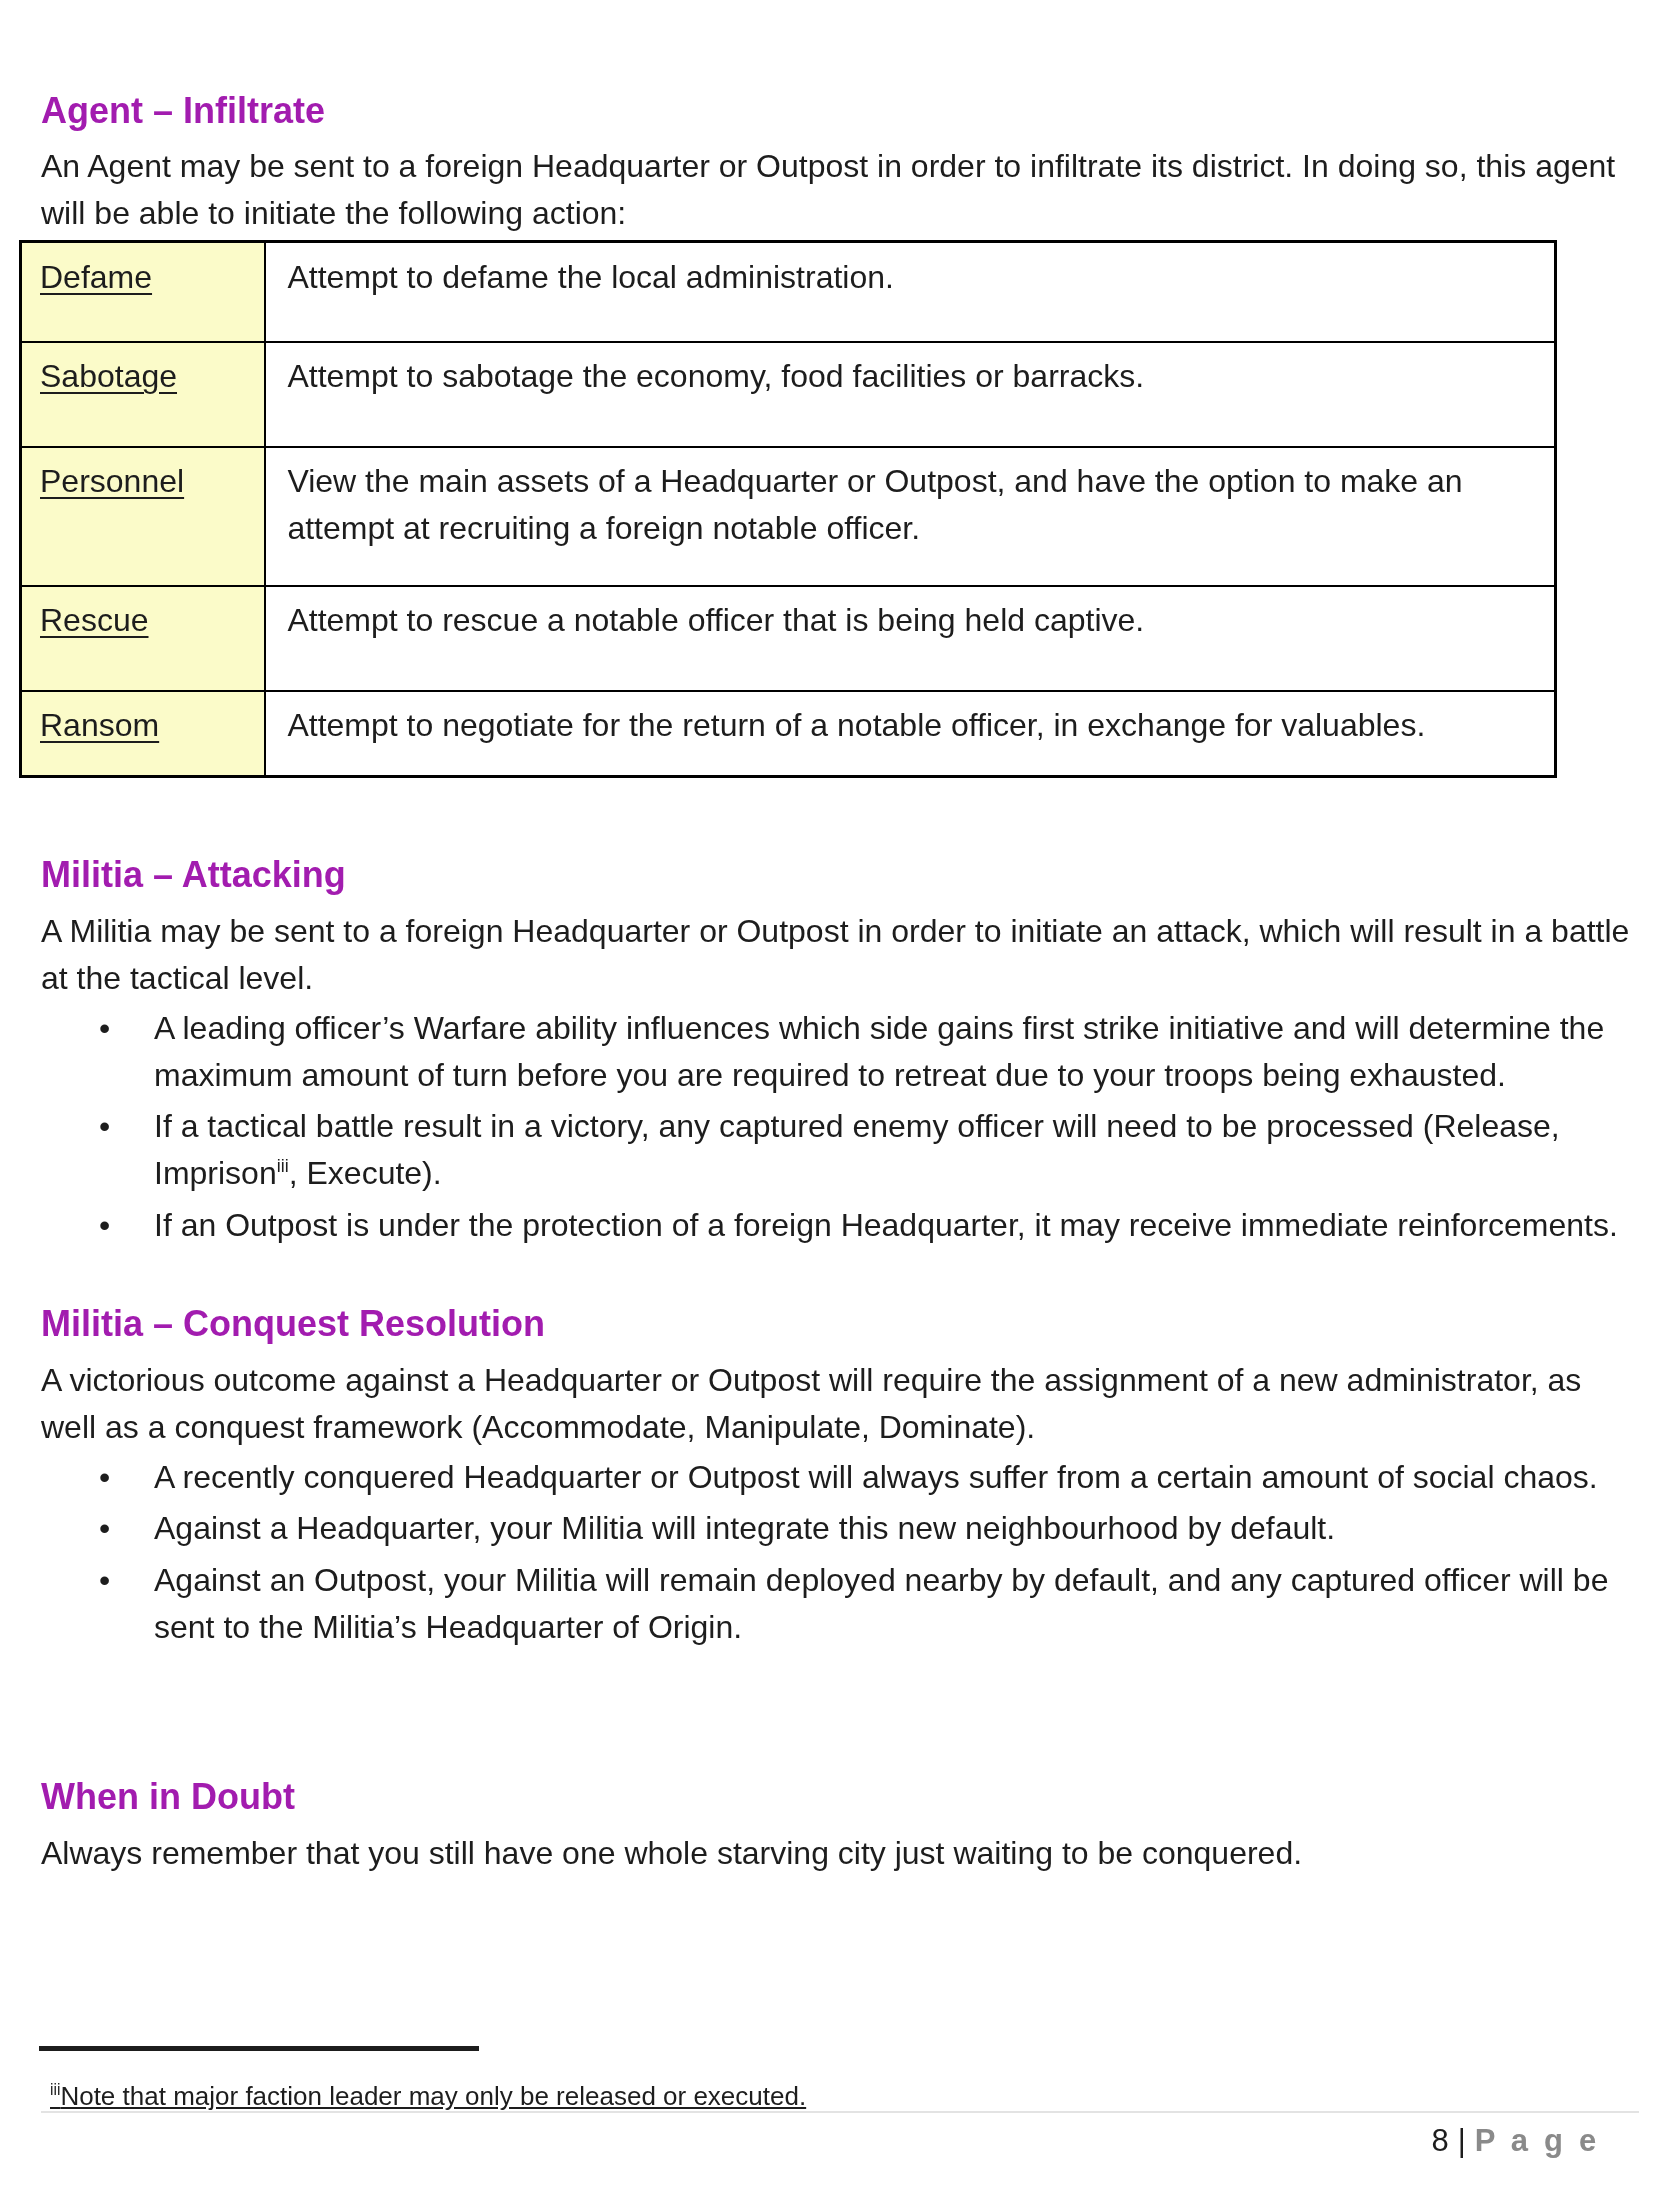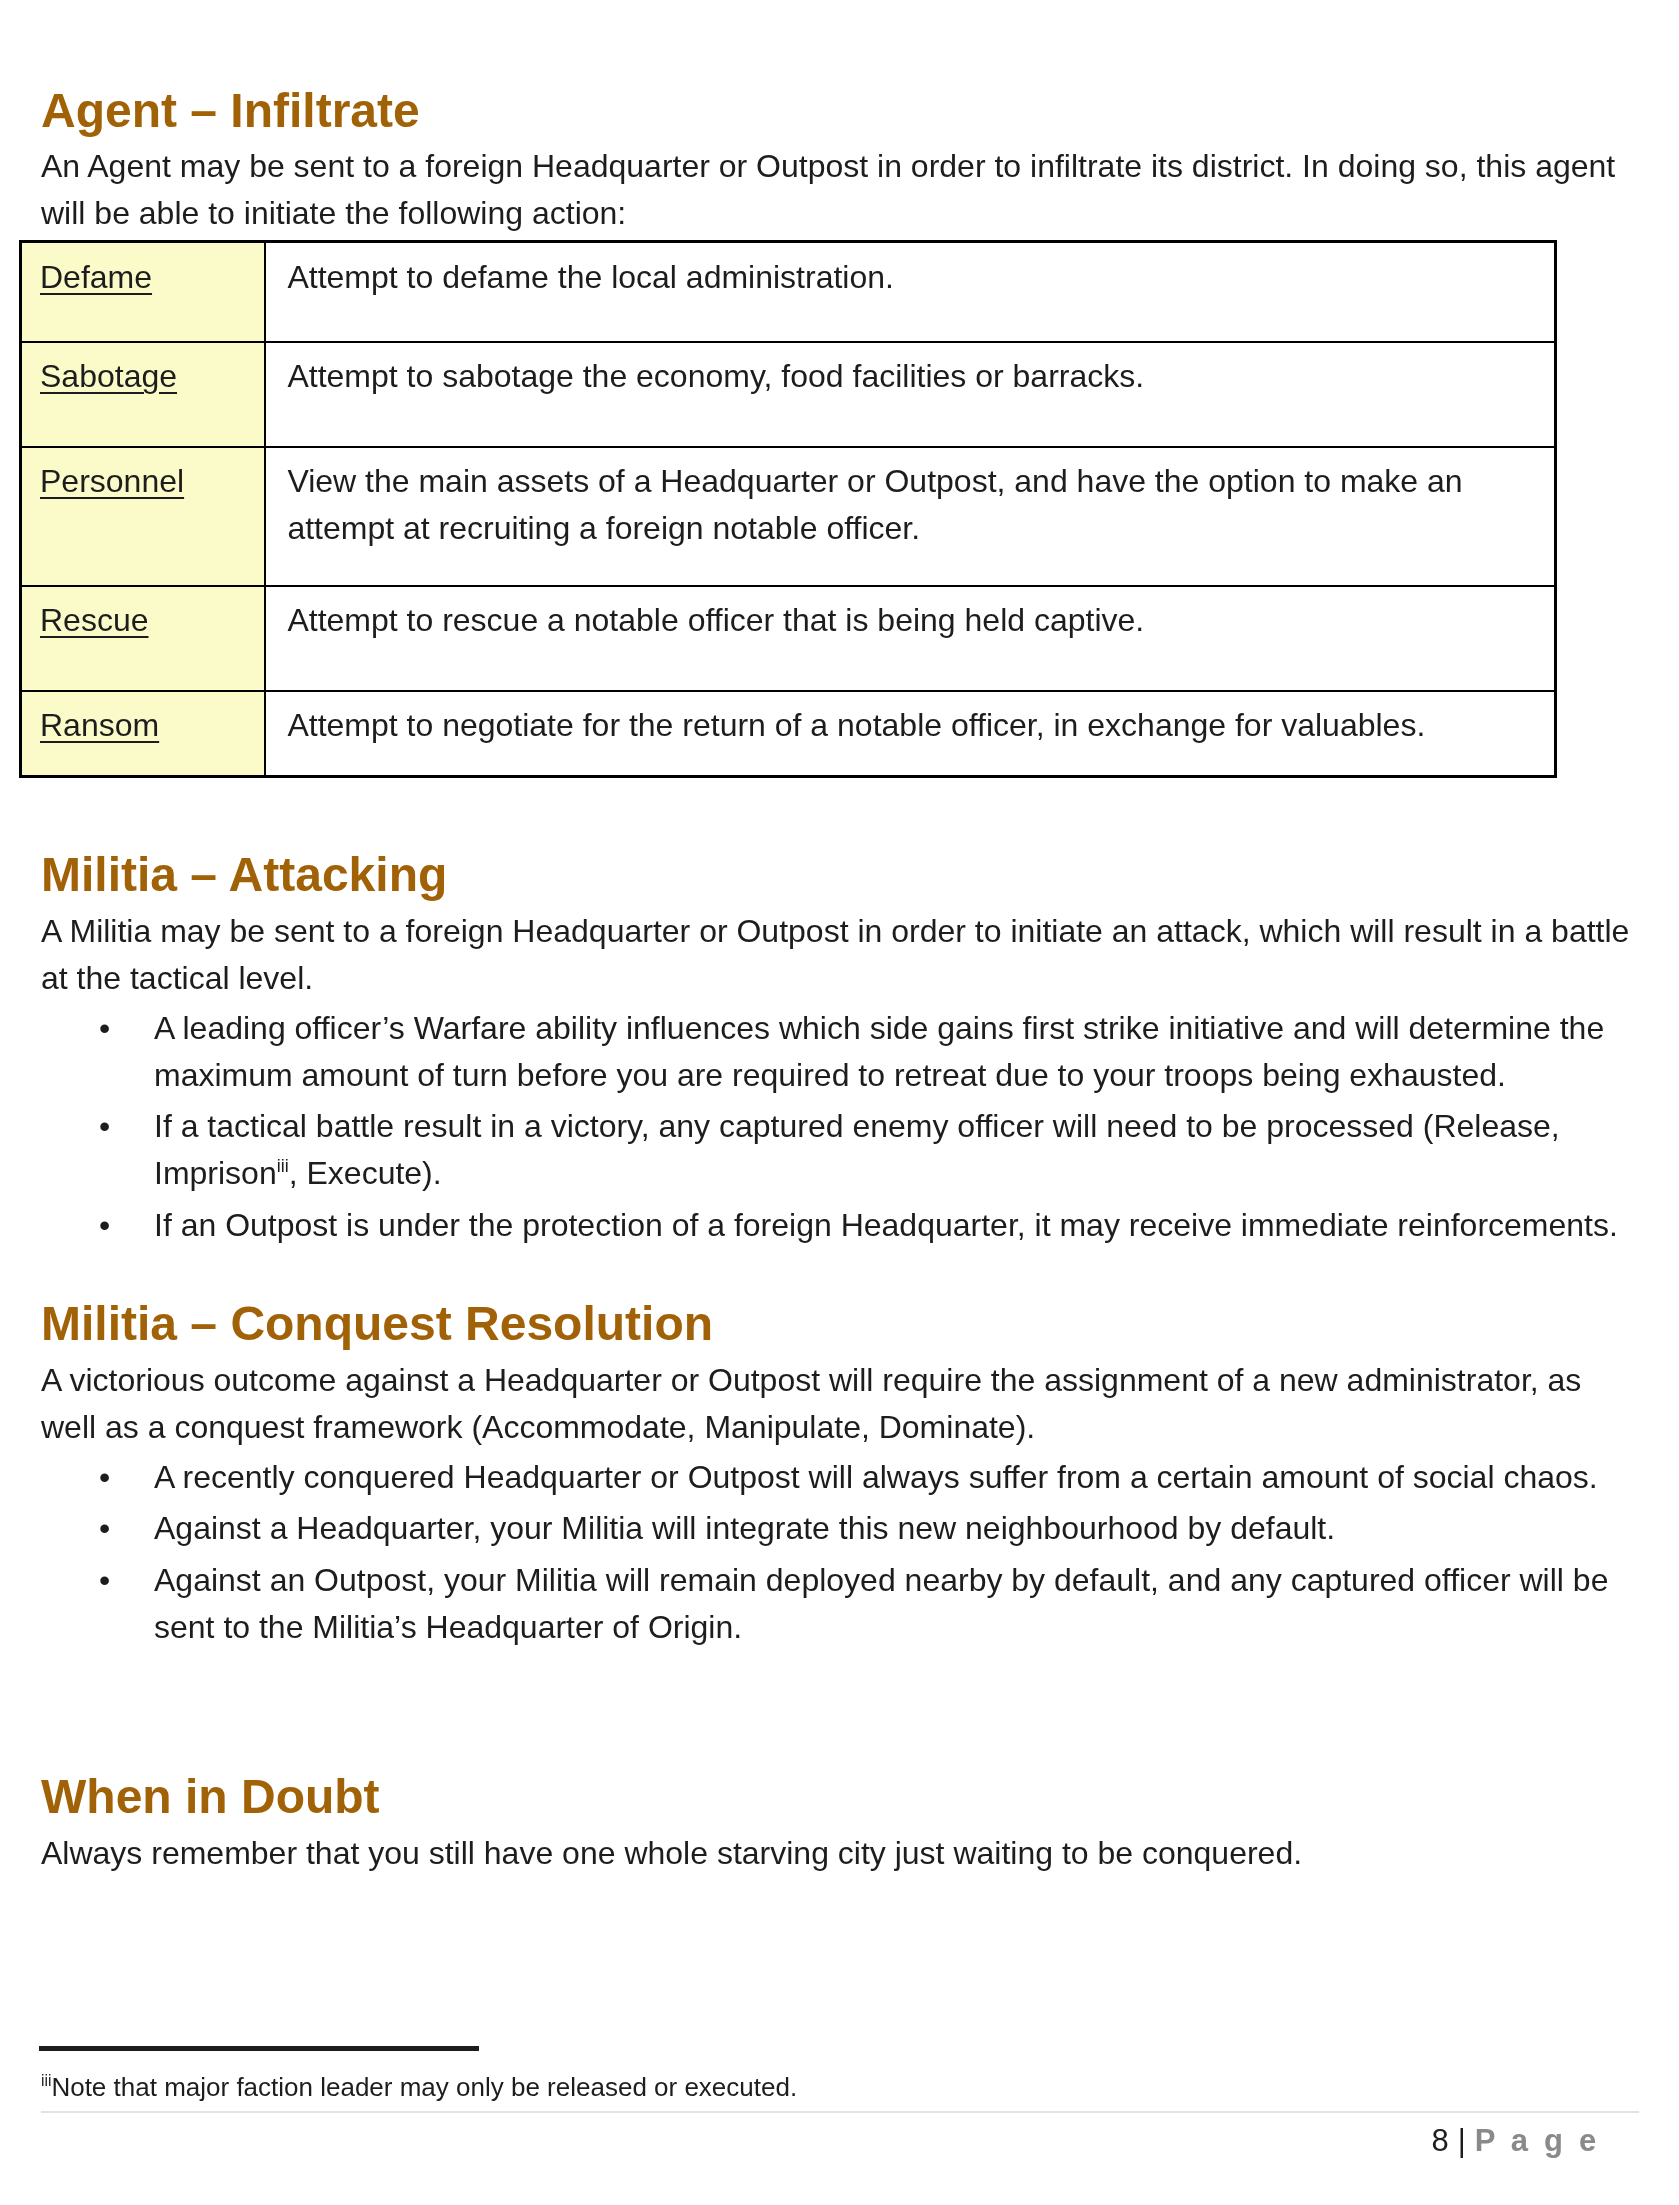--- a/index.html
+++ b/index.html
@@ -8,25 +8,25 @@
     width: 1680px;
     height: 2205px;
     background: #ffffff;
     font-family: "Liberation Sans", sans-serif;
     color: #1d1d1d;
     overflow: hidden;
   }
   .content { padding: 88px 41px 0 41px; }
 
   h2.sec-title {
-    font-size: 48px;
+    font-size: 36px;
     line-height: 45px;
     font-weight: 700;
     margin: 0 0 10.4px 0;
-    color: #a16207;
+    color: #a21caf;
   }
   p.body-text {
     font-size: 32px;
     line-height: 47px;
     margin: 0 0 3px 0;
   }
 
   
   table.actions {
     border-collapse: collapse;
@@ -90,22 +90,23 @@
     position: absolute;
     left: 39px; top: 2046px;
     width: 440px; height: 4.5px;
     background: #1d1d1d;
   }
   .footnote {
     position: absolute;
     left: 41px; top: 2070px;
     font-size: 26px;
     line-height: 34px;
-    margin: 0;
+    margin: 9px;
     color: #1d1d1d;
+    text-decoration: underline;
   }
   .footnote sup { font-size: 15.6px; vertical-align: super; line-height: 0; }
   .footer-rule {
     position: absolute;
     left: 41px; right: 41px; top: 2111px;
     height: 2.2px;
     background: #e3e3e3;
   }
   .page-footer {
     position: absolute;

